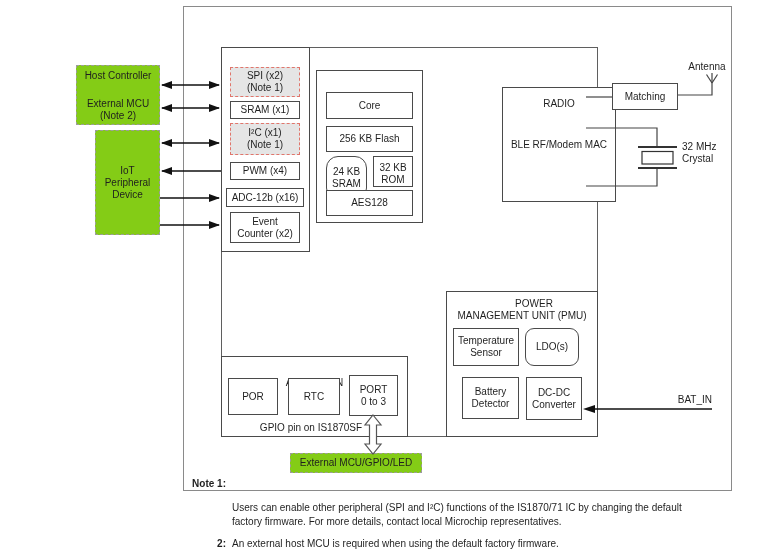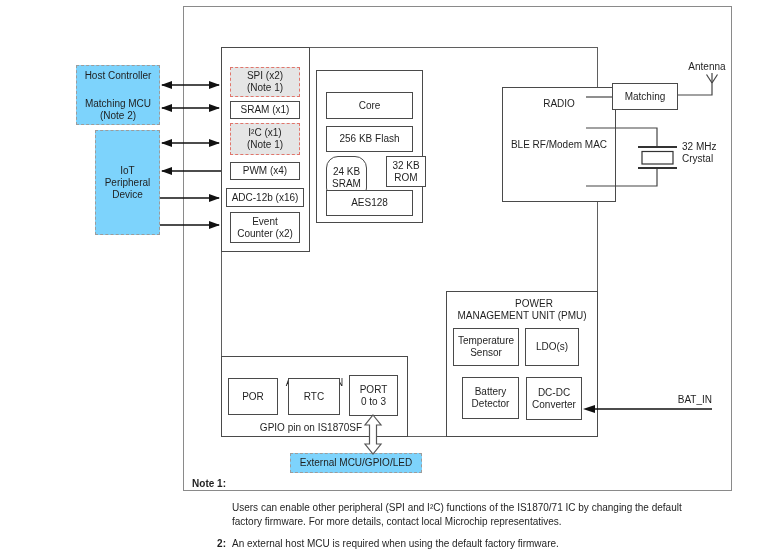--- a/index.html
+++ b/index.html
@@ -4,42 +4,42 @@
 <style>
   html,body{margin:0;padding:0;background:#fff;}
   #screen{
     position:relative;width:766px;height:560px;background:#fff;overflow:hidden;
     font-family:"Liberation Sans",sans-serif;color:#1f1f1f;font-size:10px;line-height:12px;
   }
   .abs{position:absolute;box-sizing:border-box;}
   .rect{border:1px solid #4a4a4a;background:#fff;}
   .outer{border:1px solid #8a8a8a;background:transparent;}
   .chip{border:1px solid #5f5f5f;background:transparent;}
-  .dashedgray{border:1px dashed #9c9c9c;background:#7dd3fc;}
+  .dashedgray{border:1px dashed #9c9c9c;background:#84cc16;}
   .dashedred{border:1px dashed #e0756b;background:#e5e5e5;}
   .cell{display:flex;flex-direction:column;align-items:center;justify-content:center;text-align:center;}
   .title{position:absolute;left:0;right:0;top:3px;text-align:center;margin-top:16px;}
   .svglayer{position:absolute;left:0;top:0;pointer-events:none;}
   .notesline{white-space:nowrap;}
   .bold{font-weight:bold;}
   .right{text-align:right;}
   .leftalign{text-align:left;}
 </style>
 </head>
 <body>
 
 <div id="screen">
 
   <div class="abs outer" style="left:183px;top:6px;width:549px;height:485px;"></div>
   <div class="abs chip" style="left:221px;top:47px;width:377px;height:390px;"></div>
 
   <div class="abs dashedgray" style="left:76px;top:65px;width:84px;height:60px;">
     <div class="cell" style="width:100%;height:100%;justify-content:flex-start;padding-top:4px;box-sizing:border-box;">
       <span>Host Controller</span>
-      <span style="margin-top:16px;">Matching MCU</span>
+      <span style="margin-top:16px;">External MCU</span>
       <span>(Note 2)</span>
     </div>
   </div>
 
   <div class="abs dashedgray cell" style="left:95px;top:130px;width:65px;height:105px;">
     <span>IoT</span>
     <span>Peripheral</span>
     <span>Device</span>
   </div>
 
@@ -74,21 +74,21 @@
   <div class="abs rect cell" style="left:326px;top:92px;width:87px;height:27px;">
     <span>Core</span>
   </div>
   <div class="abs rect cell" style="left:326px;top:126px;width:87px;height:26px;">
     <span>256 KB Flash</span>
   </div>
   <div class="abs rect cell" style="left:326px;top:156px;width:41px;height:44px;border-radius:12px;">
     <span>24 KB</span>
     <span>SRAM</span>
   </div>
-  <div class="abs rect cell" style="left:386px;top:156px;width:40px;height:31px;">
+  <div class="abs rect cell" style="left:373px;top:156px;width:40px;height:31px;justify-content:flex-end;">
     <span>32 KB</span>
     <span>ROM</span>
   </div>
   <div class="abs rect cell" style="left:326px;top:190px;width:87px;height:26px;">
     <span>AES128</span>
   </div>
 
   <div class="abs rect" style="left:472px;top:87px;width:114px;height:115px;margin-left:30px;">
     <div class="cell" style="width:100%;justify-content:flex-start;">
       <span style="margin-top:10px;">RADIO</span>
@@ -108,21 +108,21 @@
   <div class="abs rect" style="left:446px;top:291px;width:152px;height:146px;">
     <div class="cell" style="width:100%;justify-content:flex-start;">
       <span style="margin-top:6px;padding-left:24px;">POWER</span>
       <span>MANAGEMENT UNIT (PMU)</span>
     </div>
   </div>
   <div class="abs rect cell" style="left:453px;top:328px;width:66px;height:38px;">
     <span>Temperature</span>
     <span>Sensor</span>
   </div>
-  <div class="abs rect cell" style="left:525px;top:328px;width:54px;height:38px;">
+  <div class="abs rect cell" style="left:525px;top:328px;width:54px;height:38px;border-radius:9px;">
     <span>LDO(s)</span>
   </div>
   <div class="abs rect cell" style="left:462px;top:377px;width:57px;height:42px;">
     <span>Battery</span>
     <span>Detector</span>
   </div>
   <div class="abs rect cell" style="left:526px;top:377px;width:56px;height:43px;">
     <span>DC-DC</span>
     <span>Converter</span>
   </div>

